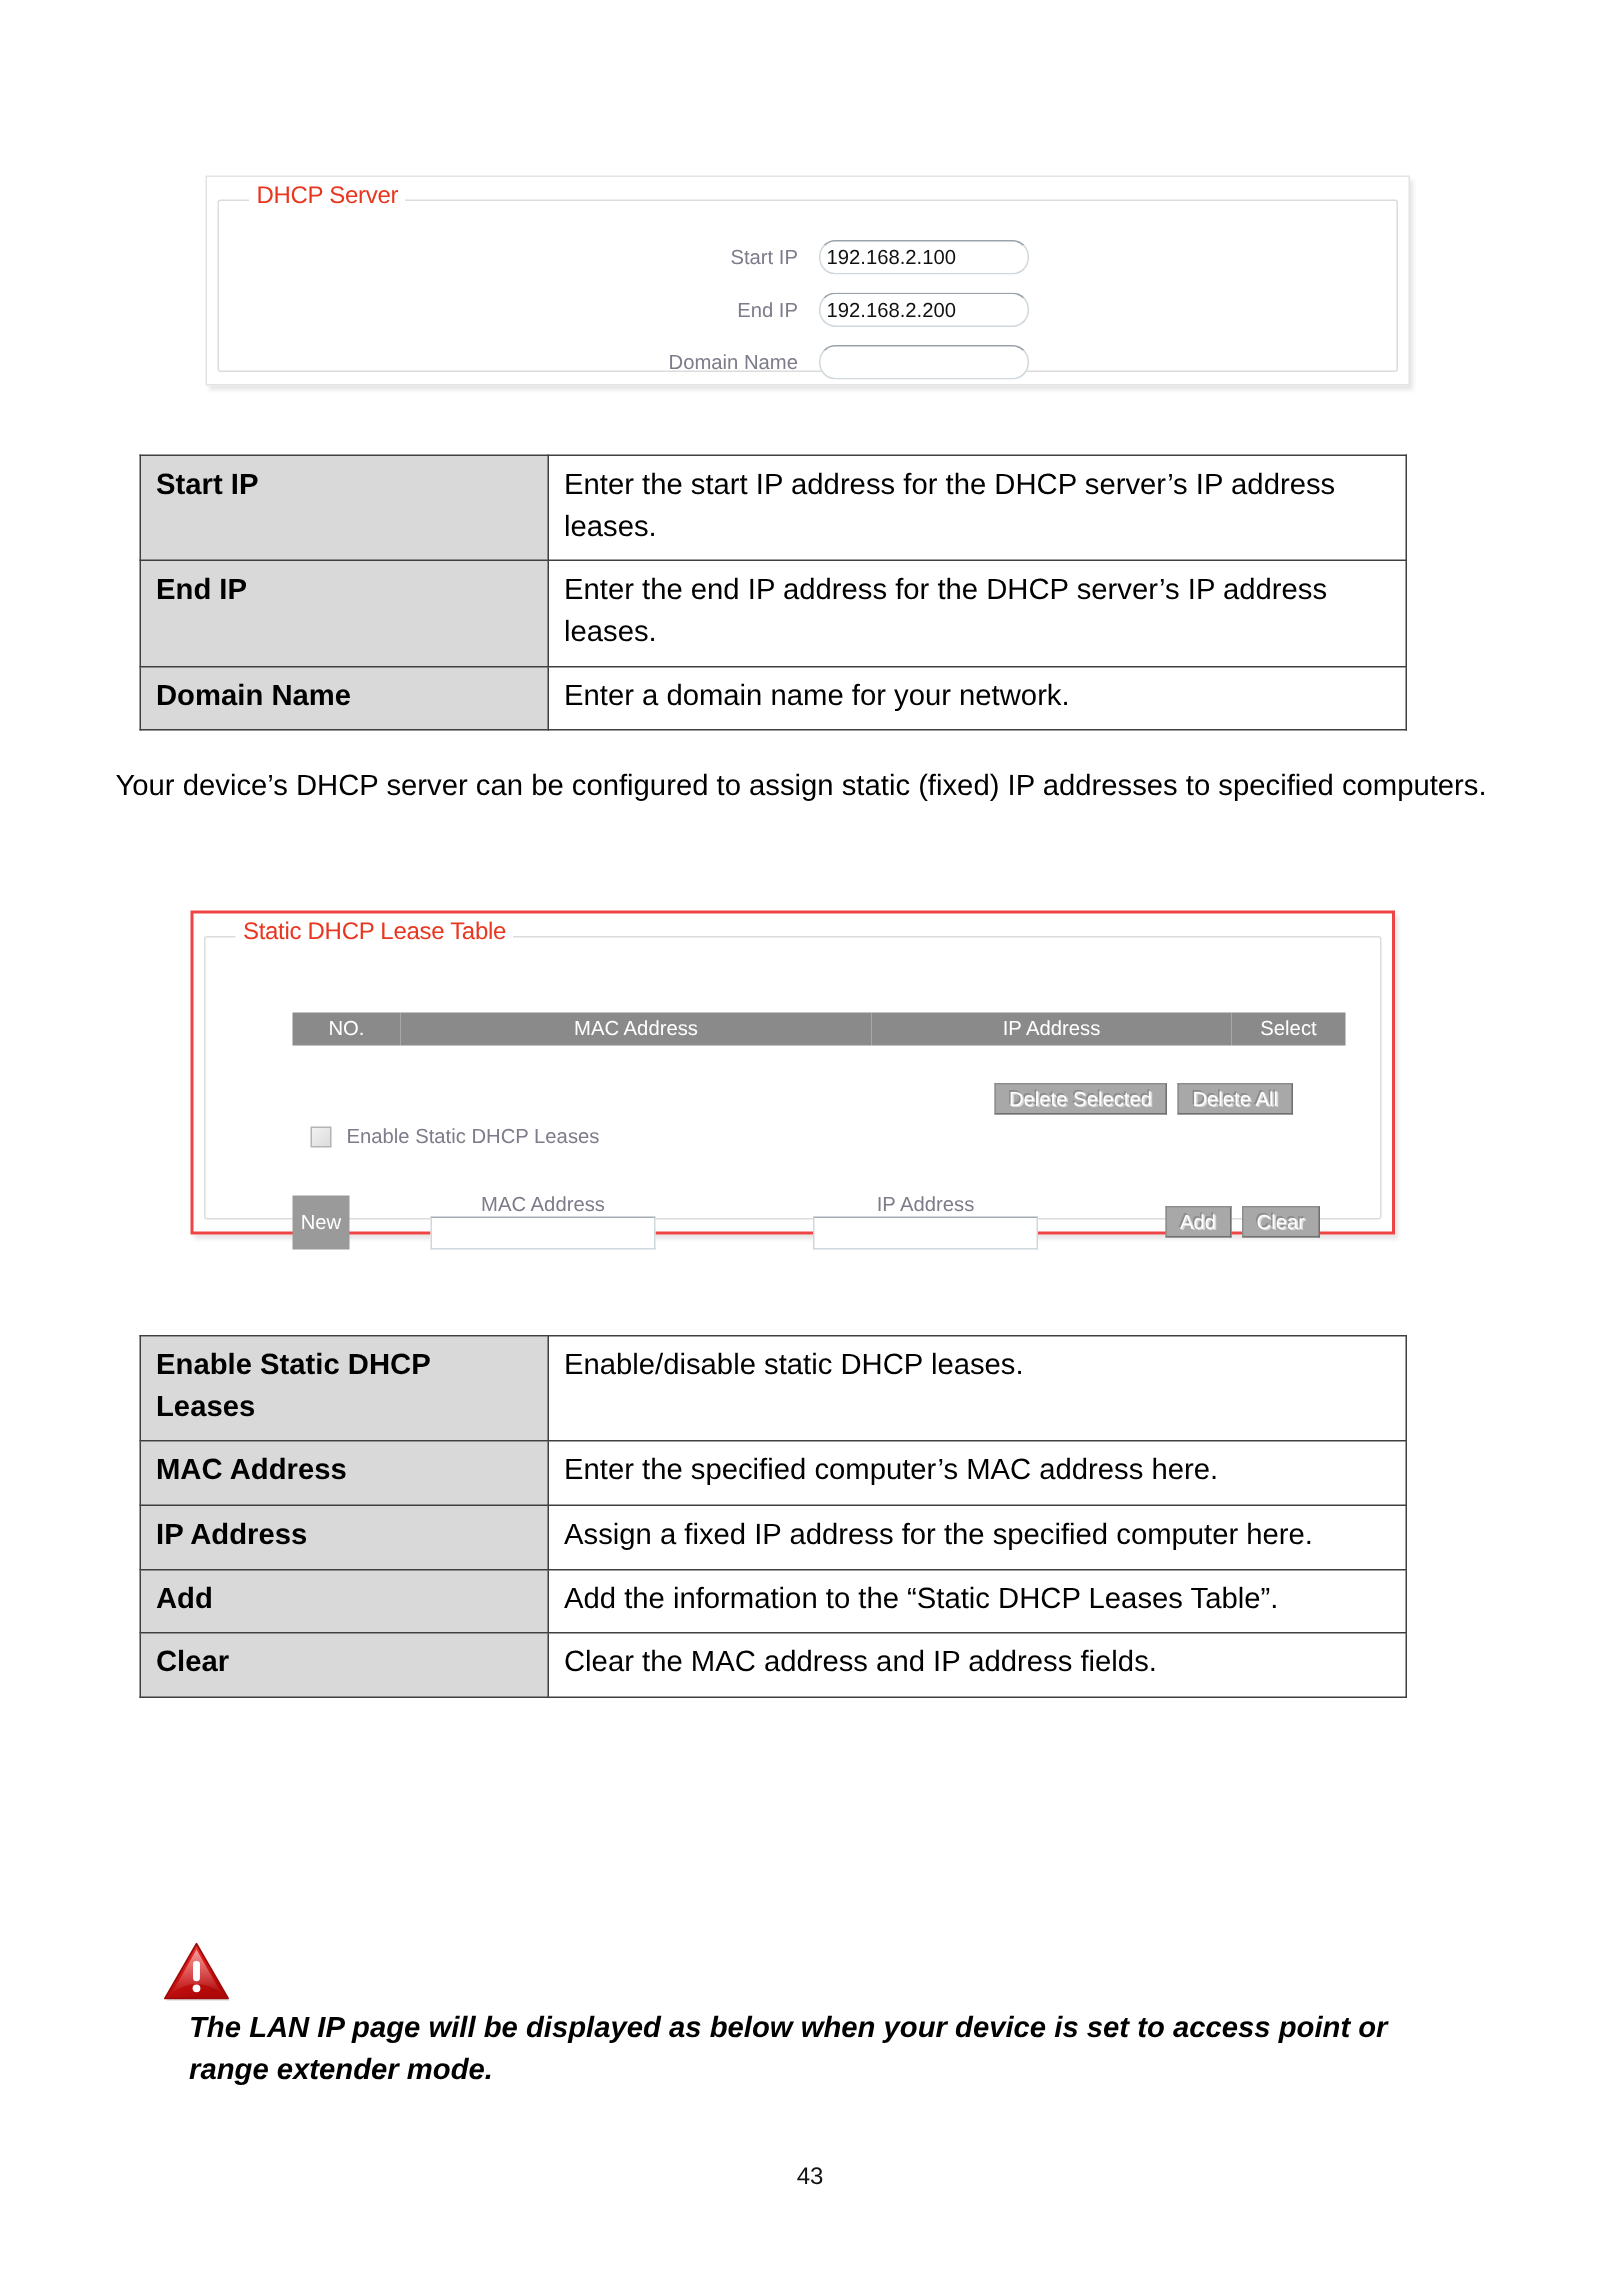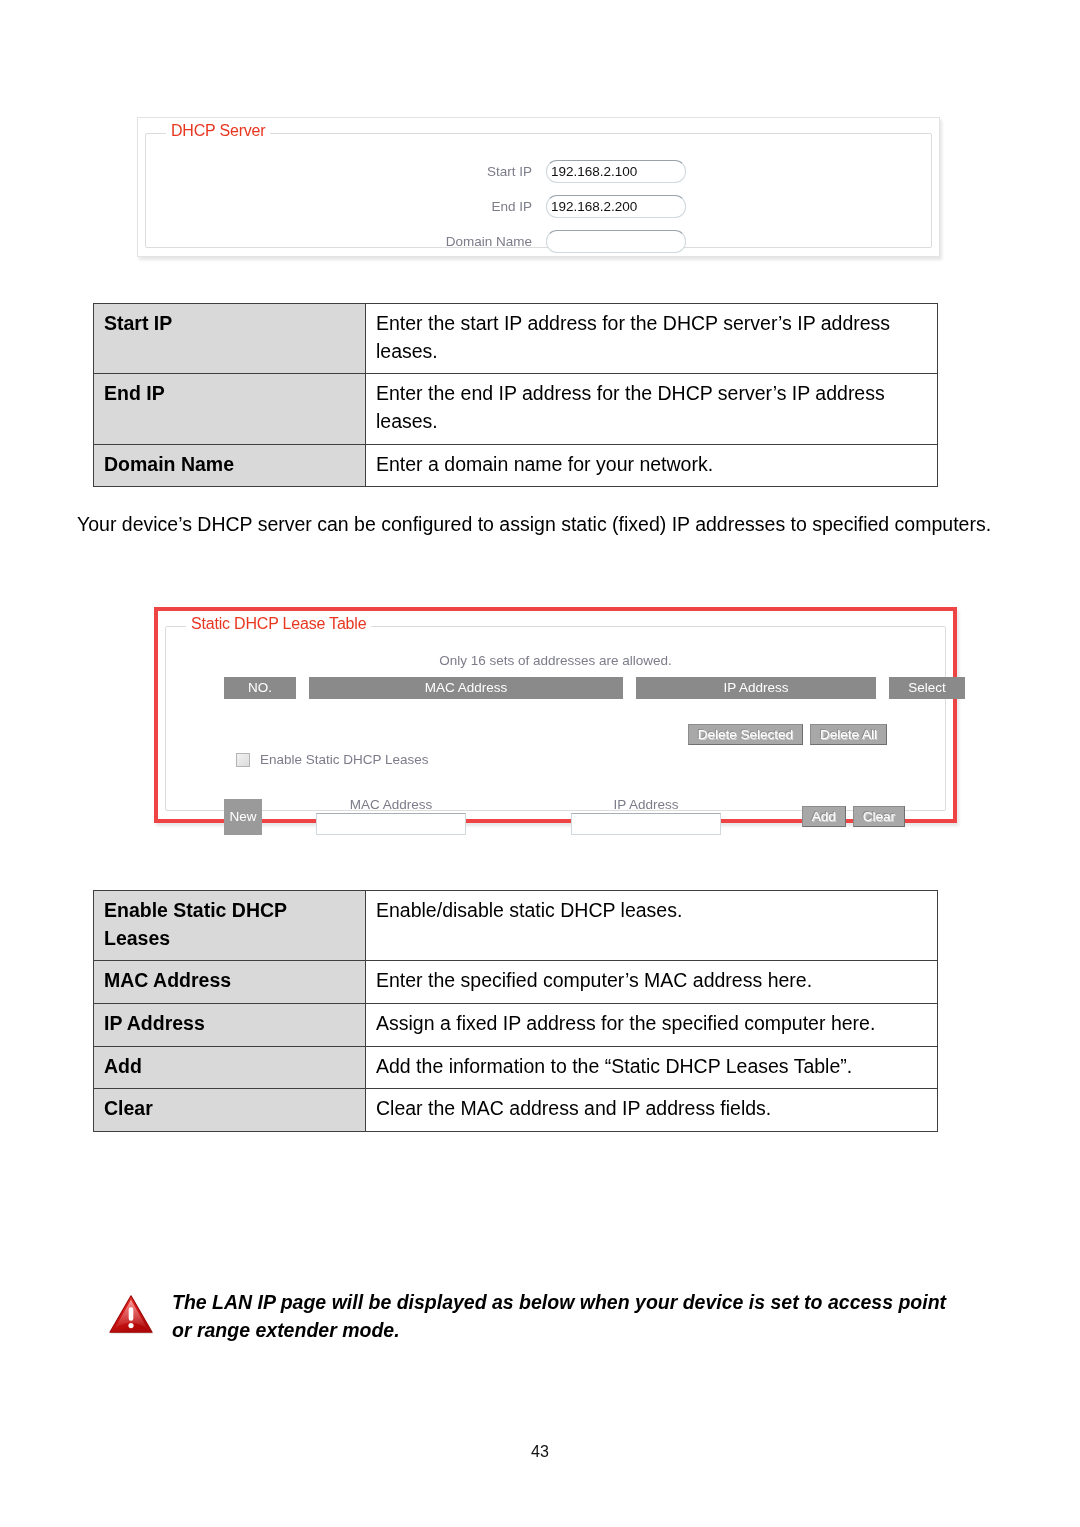--- a/index.html
+++ b/index.html
@@ -107,43 +107,43 @@
     position: absolute;
     font-size: 19.5px;
     line-height: 1.55;
     width: 930px;
     color: #000;
   }
 
   
   .shot-static {
     position: absolute;
-    left: 154px;
+    left: 127px;
     top: 607px;
     width: 803px;
     height: 216px;
     background: #ffffff;
-    border: 4px solid #ef4444;
+    border: 2px solid #ef4444;
     box-shadow: 2px 3px 3px rgba(0,0,0,0.10);
   }
   .note-16 {
     position: absolute;
     top: 26px;
     left: 0;
     width: 100%;
     text-align: center;
     color: #7c7c8a;
     font-size: 13.5px;
   }
   .hdr-row {
     position: absolute;
     top: 50px;
     left: 58px;
     display: flex;
-    gap: 13px;
+    gap: 0;
   }
   .hdr-cell {
     background: #8a8a8a;
     color: #ffffff;
     font-size: 13.5px;
     height: 22px;
     line-height: 22px;
     text-align: center;
     font-family: "Liberation Sans", sans-serif;
   }
@@ -234,20 +234,21 @@
   }
 
   
   .warn {
     position: absolute;
     left: 108px;
     top: 1288px;
     width: 840px;
     display: flex;
     align-items: flex-start;
+    flex-direction: column;
   }
   .warn-icon {
     width: 46px;
     height: 46px;
     flex: 0 0 46px;
     margin-top: 4px;
   }
   .warn-text {
     margin-left: 18px;
     font-size: 19.5px;
@@ -308,21 +309,20 @@
   </tr>
 </tbody>
   </table>
 
 <div class="para" style="left:77px; top:509px;">Your device’s DHCP server can be configured to assign static (fixed) IP addresses to specified computers.</div>
 
 <div class="shot-static">
   <div class="fieldset">
     <div class="legend">Static DHCP Lease Table</div>
 
-    <div class="note-16">Only 16 sets of addresses are allowed.</div>
 
     <div class="hdr-row">
       <div class="hdr-cell hdr-no">NO.</div>
       <div class="hdr-cell hdr-mac">MAC Address</div>
       <div class="hdr-cell hdr-ip">IP Address</div>
       <div class="hdr-cell hdr-sel">Select</div>
     </div>
 
     <div class="del-wrap">
       <div class="btn3d">Delete Selected</div>

